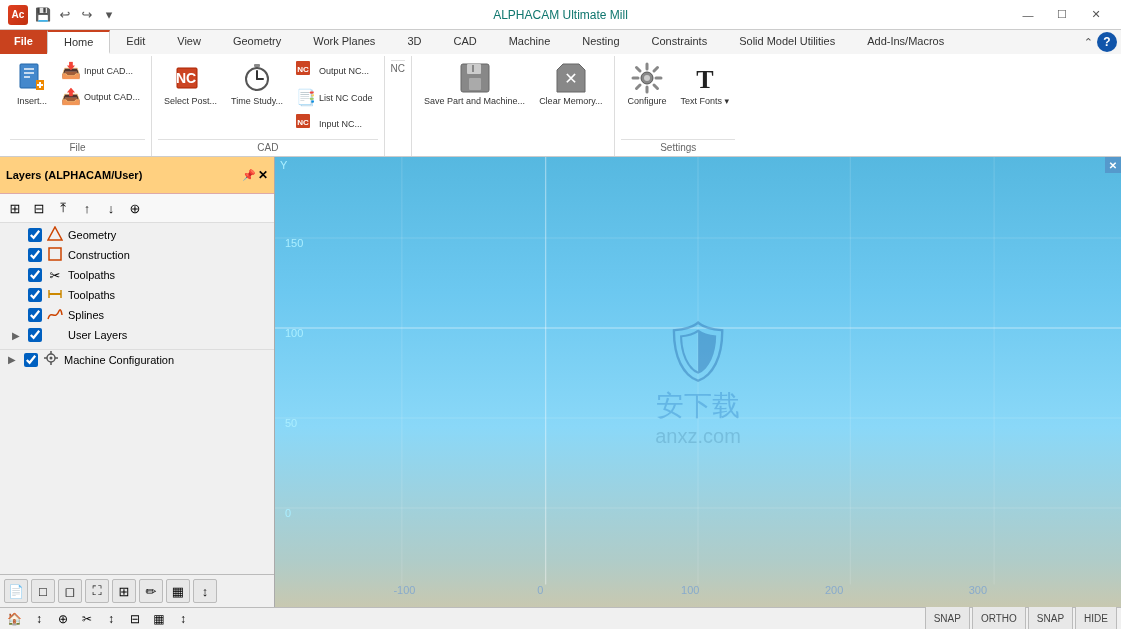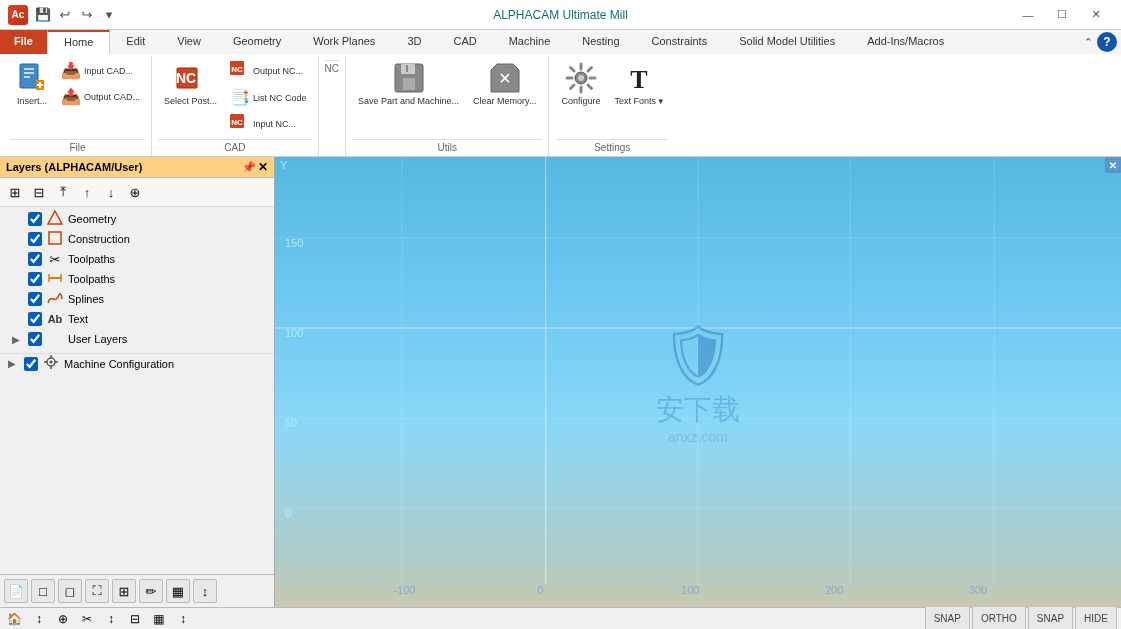--- a/index.html
+++ b/index.html
@@ -133,21 +133,21 @@
     .sidebar {
       width: 275px;
       background: #f0f0f0;
       border-right: 1px solid #aaa;
       display: flex;
       flex-direction: column;
       flex-shrink: 0;
     }
     .sidebar-header {
       background: #ffd080;
-      padding: 3px 6px;
+      padding: 11px 6px;
       font-size: 11px;
       font-weight: bold;
       display: flex;
       align-items: center;
       border-bottom: 1px solid #daa;
     }
     .sidebar-header-title { flex: 1; }
     .sidebar-header-pin { font-size: 11px; margin-right: 2px; cursor: pointer; }
     .sidebar-header-close { font-size: 12px; cursor: pointer; }
 
@@ -388,20 +388,32 @@
   <div class="ribbon-group">
     <div class="ribbon-group-items">
       <button class="ribbon-btn">
         <div class="ribbon-btn-icon">
           <svg width="32" height="32" viewBox="0 0 32 32">
             <rect x="2" y="6" width="20" height="20" rx="1" fill="#cc4422" stroke="#aa2200" stroke-width="1"></rect>
             <text x="11" y="21" font-size="14" fill="white" text-anchor="middle" font-weight="bold">NC</text>
           </svg>
         </div>
         <div class="ribbon-btn-label">Select Post...</div>
+      </button>
+      <button class="ribbon-btn">
+        <div class="ribbon-btn-icon">
+          <svg width="32" height="32" viewBox="0 0 32 32">
+            <circle cx="16" cy="17" r="11" fill="none" stroke="#555" stroke-width="2"></circle>
+            <line x1="16" y1="17" x2="16" y2="9" stroke="#333" stroke-width="2" stroke-linecap="round"></line>
+            <line x1="16" y1="17" x2="22" y2="17" stroke="#333" stroke-width="2" stroke-linecap="round"></line>
+            <line x1="16" y1="5" x2="16" y2="7" stroke="#555" stroke-width="2"></line>
+            <rect x="13" y="2" width="6" height="3" rx="1" fill="#888"></rect>
+          </svg>
+        </div>
+        <div class="ribbon-btn-label">Time Study...</div>
       </button>
       <div class="ribbon-btn-small-group">
         <button class="ribbon-btn-small">
           <span class="ribbon-btn-small-icon">
             <svg width="20" height="16" viewBox="0 0 20 16">
               <rect x="0" y="0" width="14" height="14" rx="1" fill="#cc4422"></rect>
               <text x="7" y="11" font-size="8" fill="white" text-anchor="middle" font-weight="bold">NC</text>
             </svg>
           </span>
           <span>Output NC...</span>
@@ -444,21 +456,20 @@
       <button class="ribbon-btn" style="min-width:56px">
         <div class="ribbon-btn-icon">
           <svg width="32" height="32" viewBox="0 0 32 32">
             <polygon points="8,2 24,2 30,8 30,30 2,30 2,8" fill="#888" stroke="#666" stroke-width="1"></polygon>
             <text x="16" y="22" font-size="16" fill="white" text-anchor="middle">✕</text>
           </svg>
         </div>
         <div class="ribbon-btn-label">Clear Memory...</div>
       </button>
     </div>
-    <div class="ribbon-group-label">Utils</div>
   </div>
 
   <div class="ribbon-group">
     <div class="ribbon-group-items">
       <button class="ribbon-btn">
         <div class="ribbon-btn-icon">
           <svg width="32" height="32" viewBox="0 0 32 32">
             <circle cx="16" cy="16" r="6" fill="#888" stroke="#555" stroke-width="1"></circle>
             <circle cx="16" cy="16" r="3" fill="#ccc"></circle>
             <g stroke="#888" stroke-width="3" stroke-linecap="round">
@@ -553,26 +564,20 @@
         <input type="checkbox" class="layer-check" checked="" style="">
         <span class="layer-icon">
           <svg width="16" height="14" viewBox="0 0 16 14">
               <path d="M1,12 C4,2 8,14 12,4 C14,0 15,8 15,8" fill="none" stroke="#cc4400" stroke-width="1.5"></path>
             </svg>
         </span>
         <span class="layer-name">Splines</span>
       </div>
 
 
-      <div class="layer-item">
-        <span class="layer-toggle"> </span>
-        <input type="checkbox" class="layer-check" checked="" style="">
-        <span class="layer-icon" style="font-size:11px;font-weight:bold;color:#333;">Ab</span>
-        <span class="layer-name">Text</span>
-      </div>
 
       <div class="layer-item">
         <span class="layer-toggle">▶</span>
         <input type="checkbox" class="layer-check" checked="" style="">
         <span class="layer-icon"> </span>
         <span class="layer-name">User Layers</span>
       </div>
 
       <div class="machine-config-item">
         <span class="layer-toggle">▶</span>
@@ -629,21 +634,21 @@
         <text x="14%" y="97%" font-size="11" fill="#88aacc" font-family="Arial">-100</text>
         <text x="31%" y="97%" font-size="11" fill="#88aacc" font-family="Arial">0</text>
         <text x="48%" y="97%" font-size="11" fill="#88aacc" font-family="Arial">100</text>
         <text x="65%" y="97%" font-size="11" fill="#88aacc" font-family="Arial">200</text>
         <text x="82%" y="97%" font-size="11" fill="#88aacc" font-family="Arial">300</text>
       </svg>
 
       <div class="watermark">
         <div style="font-size:60px;">🛡</div>
         <div style="font-size:28px; color:#3388cc;">安下载</div>
-        <div style="font-size:14px; color:#5599bb;">anxz.com</div>
+        <div style="font-size:20px; color:#5599bb;">anxz.com</div>
       </div>
 
       <div class="canvas-close">✕</div>
     </div>
   </div>
 </div>
 
 <div class="status-bar">
   <button class="status-btn" title="Home">🏠</button>
   <button class="status-btn">↕</button>

